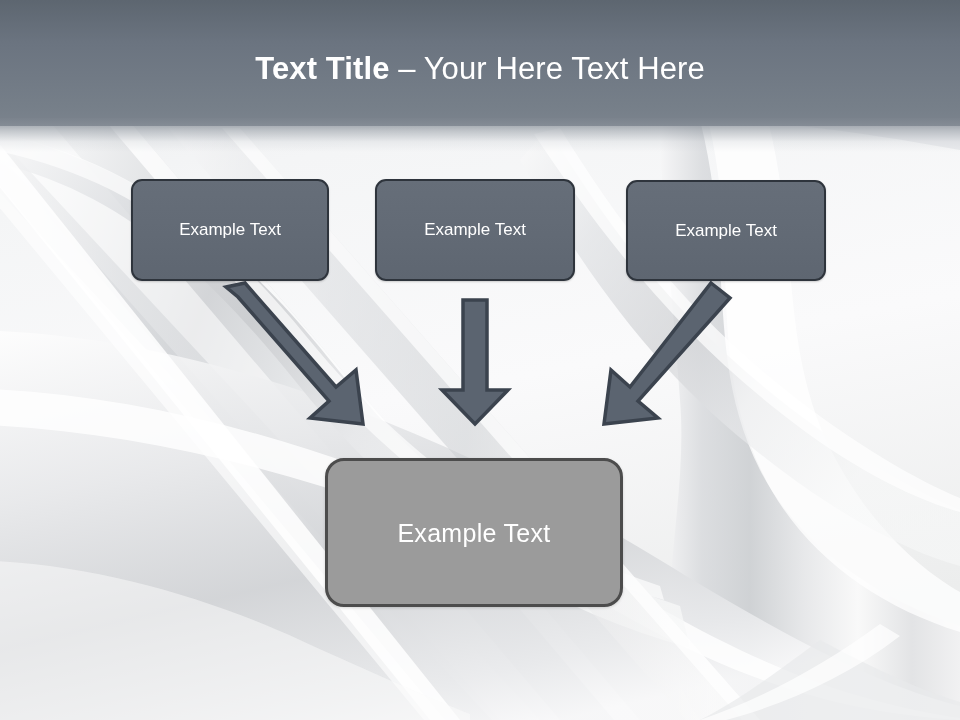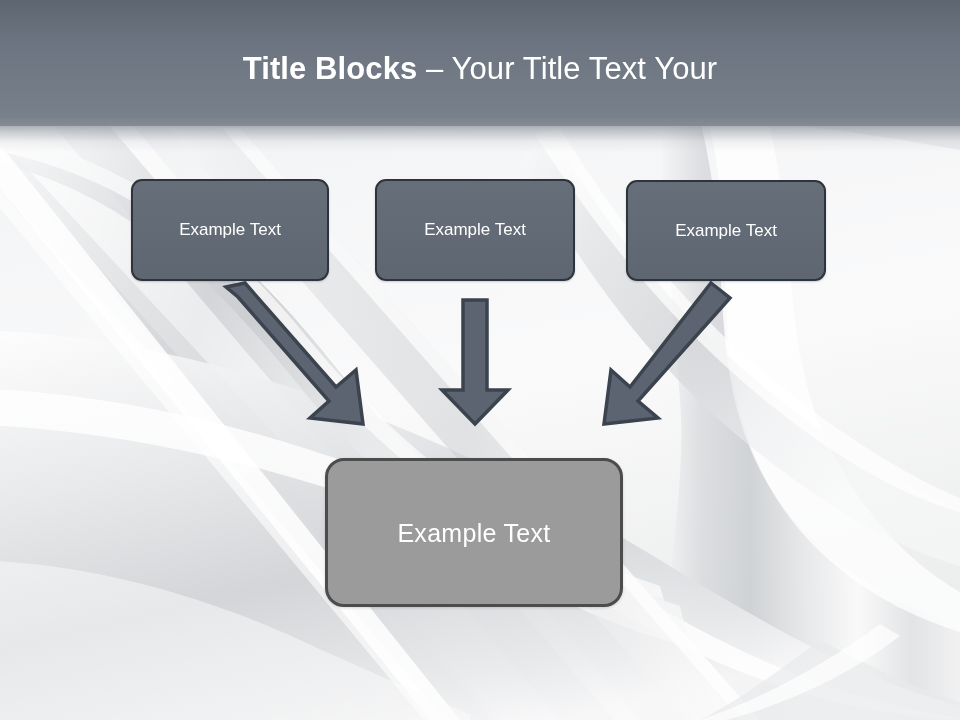--- a/index.html
+++ b/index.html
@@ -230,21 +230,21 @@
 
     <path d="M-40,560 C80,560 200,594 300,640 C370,672 430,698 470,714 L470,720 L-40,720 Z" fill="#fbfbfc" opacity="0.5"></path>
 
     <path d="M700,120 C760,120 840,128 960,150 L960,120 Z" fill="#dcdee1" opacity="0.5"></path>
   </svg>
 
   <div id="header-band"></div>
   <div id="header-fade"></div>
 
   <div id="slide-title">
-    <span class="t-bold">Title Blocks </span><span class="t-reg">– Your Title Text Your</span>
+    <span class="t-bold">Text Title </span><span class="t-reg">– Your Here Text Here</span>
   </div>
 
   <svg id="arrows" viewBox="0 0 960 720" preserveAspectRatio="none" aria-hidden="true">
 
     <g>
       <path d="M226,287
                L245,283
                L336,387
                L356,370
                L363,424

